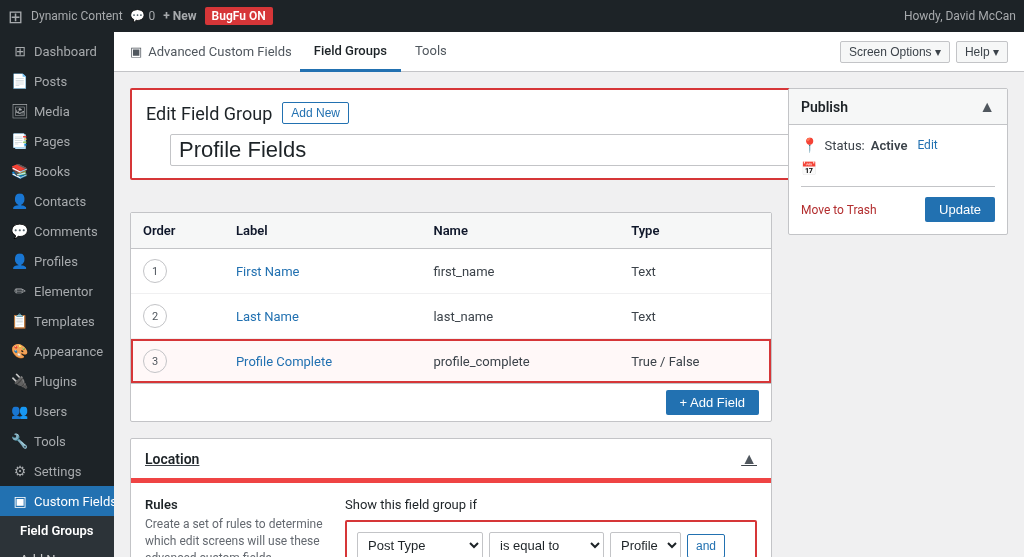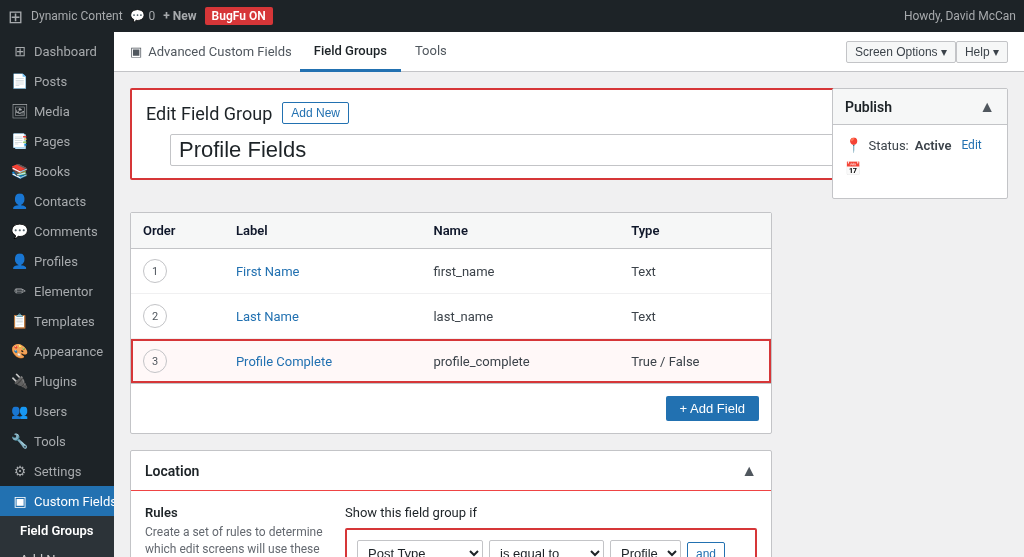--- a/index.html
+++ b/index.html
@@ -82,21 +82,21 @@
       font-size: 13px;
       color: #50575e;
       cursor: pointer;
       border-bottom: 3px solid transparent;
     }
     .nav-tab.active { color: #1d2327; border-bottom-color: #2271b1; font-weight: 500; }
     .screen-options-area {
       margin-left: auto;
       display: flex;
       align-items: center;
-      gap: 0;
+      gap: 6px;
     }
     .screen-btn {
       background: #f6f7f7;
       border: 1px solid #c3c4c7;
       border-radius: 2px;
       padding: 3px 8px;
       font-size: 12px;
       cursor: pointer;
       display: flex;
       align-items: center;
@@ -184,21 +184,21 @@
       display: flex;
       align-items: center;
       justify-content: center;
       font-size: 11px;
       color: #50575e;
     }
     .field-label-link { color: #2271b1; text-decoration: none; font-size: 13px; }
     .highlighted-row { background: #fff8f8 !important; outline: 2px solid #d63638; outline-offset: -2px; }
 
     .add-field-row {
-      padding: 12px 12px;
+      padding: 6px 12px;
       display: flex;
       justify-content: flex-end;
       border-top: 1px solid #c3c4c7;
     }
     .add-field-btn {
       background: #2271b1;
       color: #fff;
       border: none;
       padding: 5px 14px;
       border-radius: 2px;
@@ -210,22 +210,23 @@
     .metabox {
       background: #fff;
       border: 1px solid #c3c4c7;
       border-radius: 2px;
       margin-bottom: 16px;
     }
     .metabox-header {
       display: flex;
       align-items: center;
       padding: 10px 14px;
-      border-bottom: 1px solid #ef4444;
-      cursor: pointer;
+      border-bottom: 5px solid #ef4444;
+      cursor: pointer;
+      text-decoration: underline;
     }
     .metabox-title { font-size: 14px; font-weight: 600; color: #1d2327; }
     .metabox-toggle { margin-left: auto; color: #50575e; font-size: 16px; }
     .metabox-body { padding: 14px; }
 
     .location-rules {
       display: flex;
       gap: 20px;
     }
     .rules-label { font-weight: 600; font-size: 13px; color: #1d2327; margin-bottom: 4px; }
@@ -257,21 +258,21 @@
       background: #fff;
       border: 1px solid #2271b1;
       color: #2271b1;
       padding: 4px 8px;
       border-radius: 2px;
       font-size: 12px;
       cursor: pointer;
     }
 
     
-    .publish-box { background: #fff; border: 1px solid #c3c4c7; border-radius: 2px; margin-left: 44px; }
+    .publish-box { background: #fff; border: 1px solid #c3c4c7; border-radius: 2px; }
     .publish-header {
       display: flex;
       align-items: center;
       padding: 8px 12px;
       border-bottom: 1px solid #c3c4c7;
       background: #f6f7f7;
     }
     .publish-title { font-size: 14px; font-weight: 600; color: #1d2327; }
     .publish-toggle { margin-left: auto; color: #50575e; font-size: 16px; cursor: pointer; }
     .publish-body { padding: 12px; }
@@ -528,18 +529,22 @@
           <div class="publish-body">
             <div class="publish-status">
               <span class="status-icon">📍</span>
               <span>Status:</span>
               <span style="font-weight:600;">Active</span>
               <a href="#" class="status-edit-link">Edit</a>
             </div>
             <div class="publish-date">
               <span>📅</span>
             </div>
+            <div class="publish-actions">
+              <a href="#" class="trash-link">Move to Trash</a>
+              <button class="update-btn">Update</button>
+            </div>
           </div>
         </div>
       </div>
     </div>
   </div>
 </div>
 
 </body></html>

